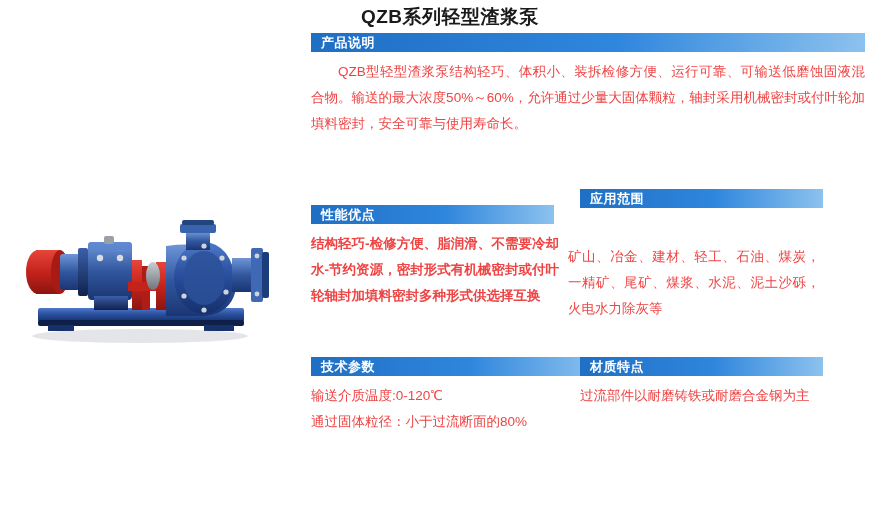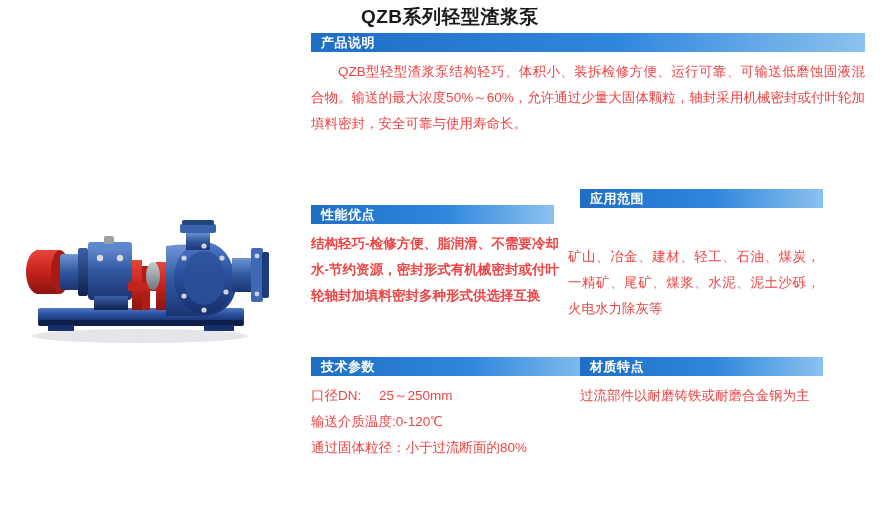--- a/index.html
+++ b/index.html
@@ -183,24 +183,20 @@
   <span class="bar-label">应用范围</span>
 </div>
 <div class="body-text" id="txt-application">矿山、冶金、建材、轻工、石油、煤炭，一精矿、尾矿、煤浆、水泥、泥土沙砾，火电水力除灰等</div>
 
 <div class="bar" id="bar-tech">
   <span class="bar-label">技术参数</span>
 </div>
 <div class="body-text" id="txt-tech">
   <ul class="tech-list">
     <li>
-      <span class="lbl">口径DN:</span>
-      <span class="val">25～250mm</span>
-    </li>
-    <li>
       <span class="lbl">输送介质温度:0-120℃</span>
     </li>
     <li>
       <span class="lbl">通过固体粒径：小于过流断面的80%</span>
     </li>
   </ul>
 </div>
 
 <div class="bar" id="bar-material">
   <span class="bar-label">材质特点</span>

